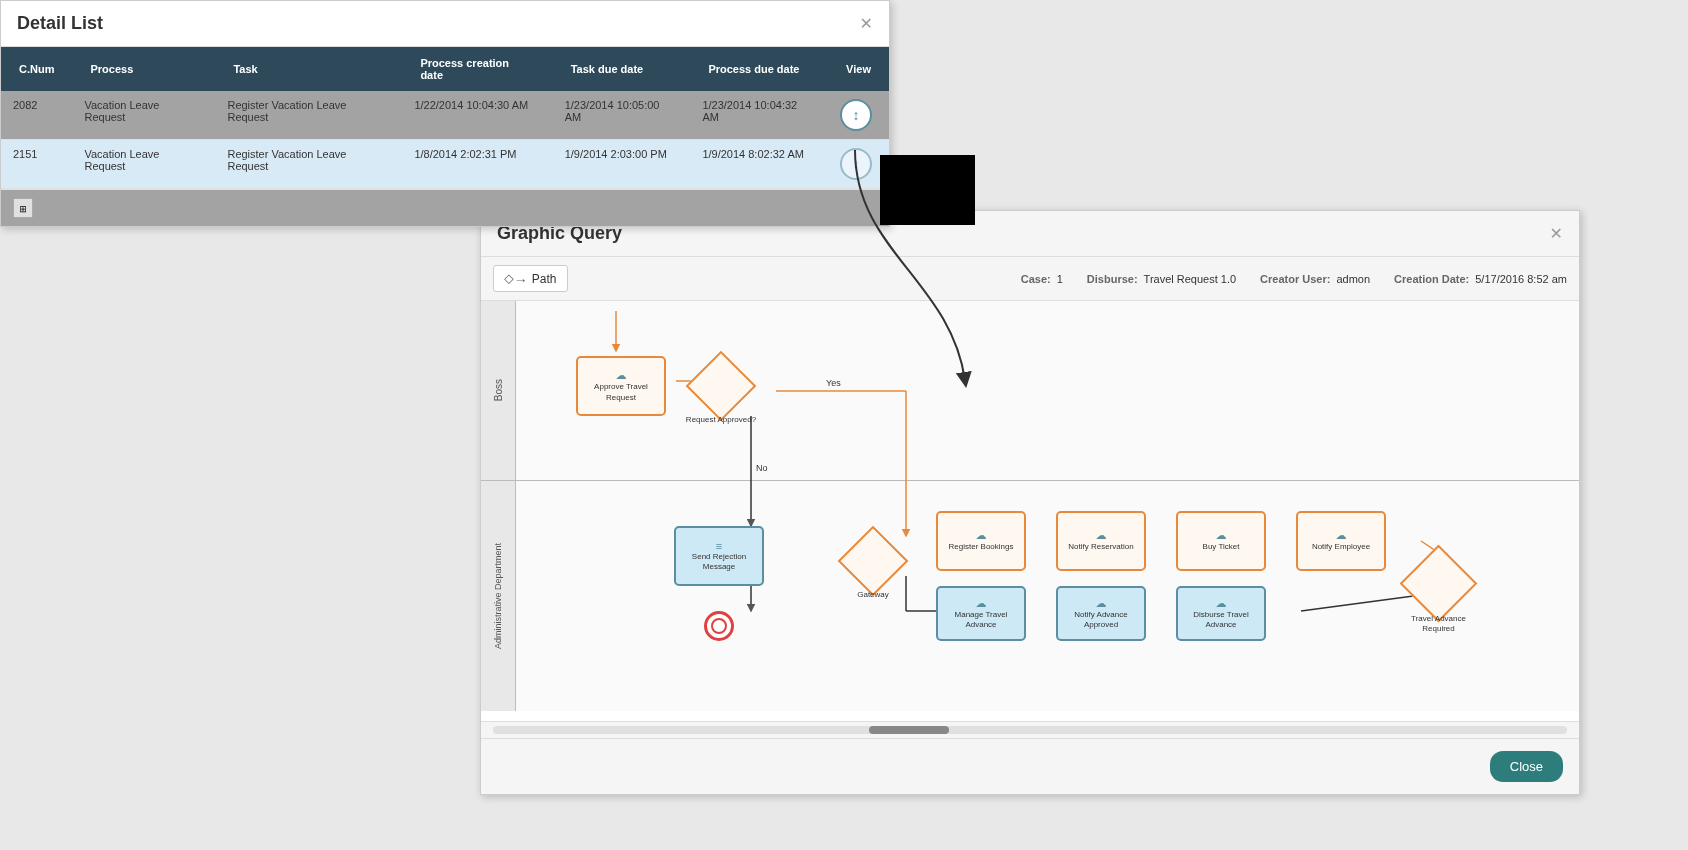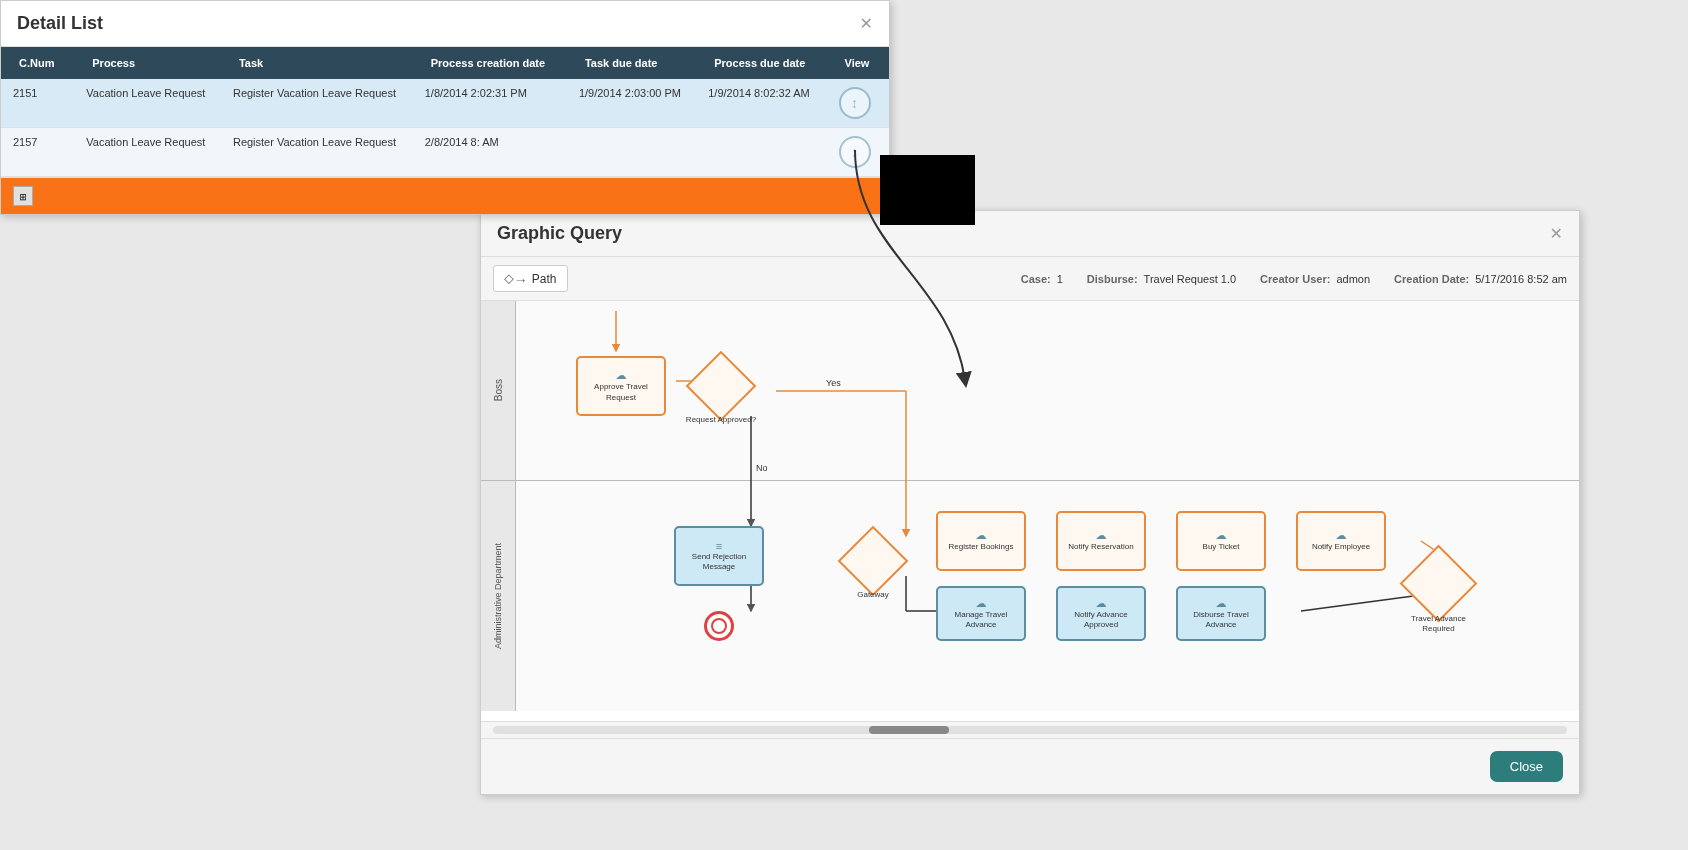--- a/index.html
+++ b/index.html
@@ -3,21 +3,21 @@
   <meta charset="utf-8">
   <style>
     * { box-sizing: border-box; margin: 0; padding: 0; }
     body { font-family: Arial, sans-serif; font-size: 12px; background: #e8e8e8; }
 
     
     .detail-modal {
       position: absolute;
       top: 0; left: 0;
       width: 890px;
-      background: #f97316;
+      background: #a3a3a3;
       border: 1px solid #ccc;
       box-shadow: 2px 2px 8px rgba(0,0,0,0.2);
       z-index: 10;
     }
     .detail-modal-header {
       background: #fff;
       padding: 12px 16px;
       display: flex;
       justify-content: space-between;
       align-items: center;
@@ -228,21 +228,21 @@
       background: #f5f5f5;
       display: flex;
       justify-content: flex-end;
       border-top: 1px solid #ddd;
     }
     .close-footer-btn {
       background: #2e7d7d;
       color: #fff;
       border: none;
       padding: 8px 20px;
-      border-radius: 7px;
+      border-radius: 13px;
       cursor: pointer;
       font-size: 13px;
     }
   </style>
 </head>
 <body>
 
 <div class="detail-modal">
   <div class="detail-modal-header">
     <span class="detail-modal-title">Detail List</span>
@@ -254,42 +254,42 @@
         <th>C.Num</th>
         <th>Process</th>
         <th>Task</th>
         <th>Process creation date</th>
         <th>Task due date</th>
         <th>Process due date</th>
         <th>View</th>
       </tr>
     </thead>
     <tbody id="detail-tbody">
+    <tr>
+          <td>2082</td>
+          <td>Vacation Leave Request</td>
+          <td>Register Vacation Leave Request</td>
+          <td>1/22/2014 10:04:30 AM</td>
+          <td>1/23/2014 10:05:00 AM</td>
+          <td>1/23/2014 10:04:32 AM</td>
+          <td>
+            <button class="view-icon-btn" style="opacity: 1;">↕</button>
+          </td>
+        </tr>
         <tr class="selected">
           <td>2151</td>
           <td>Vacation Leave Request</td>
           <td>Register Vacation Leave Request</td>
           <td>1/8/2014 2:02:31 PM</td>
           <td>1/9/2014 2:03:00 PM</td>
           <td>1/9/2014 8:02:32 AM</td>
           <td>
             <button class="view-icon-btn" style="opacity: 0.5;">↕</button>
           </td>
         </tr>
-        <tr>
-          <td>2157</td>
-          <td>Vacation Leave Request</td>
-          <td>Register Vacation Leave Request</td>
-          <td>2/8/2014 8: AM</td>
-          <td></td>
-          <td></td>
-          <td>
-            <button class="view-icon-btn" style="opacity: 0.5;">↕</button>
-          </td>
-        </tr>
       </tbody>
   </table>
   <div class="table-footer">
     <span class="excel-icon">⊞</span>
   </div>
 </div>
 
 <div class="black-rect"></div>
 
 <svg class="arrow-svg" viewBox="0 0 200 270">

